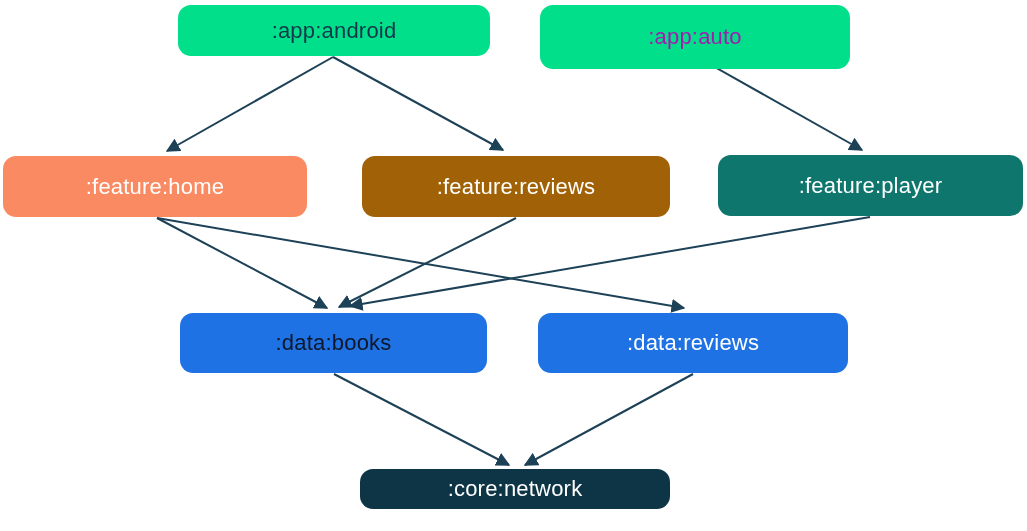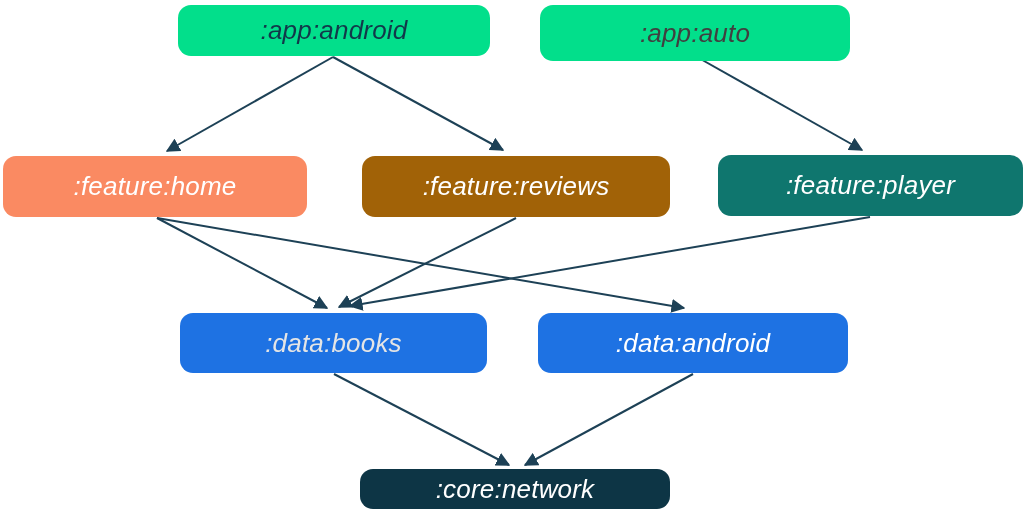--- a/index.html
+++ b/index.html
@@ -23,25 +23,24 @@
     height: 531px;
     pointer-events: none;
   }
   .node {
     position: absolute;
     box-sizing: border-box;
     border-radius: 13px;
     display: flex;
     align-items: center;
     justify-content: center;
-    font-size: 26px;
+    font-size: 22px;
     font-weight: 400;
     letter-spacing: 0.2px;
     white-space: nowrap;
-    font-style: italic;
   }
 </style>
 </head>
 <body>
 
 <div class="stage">
   <svg class="edges-layer" width="1027" height="531" viewBox="0 0 1027 531" xmlns="http://www.w3.org/2000/svg">
       <defs>
         <marker id="arrowhead" viewBox="0 0 10 10" refX="9" refY="5" markerWidth="7" markerHeight="7" orient="auto-start-reverse">
           <path d="M0,0 L10,5 L0,10 z" fill="#1d4156"></path>
@@ -52,20 +51,20 @@
       <line x1="697" y1="57" x2="862" y2="150" stroke="#1d4156" stroke-width="2" marker-end="url(#arrowhead)"></line>
       <line x1="157" y1="218" x2="327" y2="308" stroke="#1d4156" stroke-width="2" marker-end="url(#arrowhead)"></line>
       <line x1="157" y1="218" x2="684" y2="308" stroke="#1d4156" stroke-width="2" marker-end="url(#arrowhead)"></line>
       <line x1="516" y1="218" x2="339" y2="307" stroke="#1d4156" stroke-width="2" marker-end="url(#arrowhead)"></line>
       <line x1="870" y1="217" x2="350" y2="306" stroke="#1d4156" stroke-width="2" marker-end="url(#arrowhead)"></line>
       <line x1="334" y1="374" x2="509" y2="465" stroke="#1d4156" stroke-width="2" marker-end="url(#arrowhead)"></line>
       <line x1="693" y1="374" x2="525" y2="465" stroke="#1d4156" stroke-width="2" marker-end="url(#arrowhead)"></line>
     </svg>
 
 <div class="node" style="left: 178px; top: 5px; width: 312px; height: 51px; background: rgb(2, 223, 139); color: rgb(18, 56, 74);">:app:android</div>
-    <div class="node" style="left: 540px; top: 5px; width: 310px; height: 56px; background: rgb(2, 223, 139); color: #404040;">:app:auto</div>
+    <div class="node" style="left: 540px; top: 5px; width: 310px; height: 64px; background: rgb(2, 223, 139); color: #a21caf;">:app:auto</div>
     <div class="node" style="left: 3px; top: 156px; width: 304px; height: 61px; background: rgb(250, 138, 98); color: rgb(255, 255, 255);">:feature:home</div>
     <div class="node" style="left: 362px; top: 156px; width: 308px; height: 61px; background: #a16207; color: rgb(255, 255, 255);">:feature:reviews</div>
     <div class="node" style="left: 718px; top: 155px; width: 305px; height: 61px; background: #0f766e; color: rgb(255, 255, 255);">:feature:player</div>
-    <div class="node" style="left: 180px; top: 313px; width: 307px; height: 60px; background: rgb(30, 114, 227); color: #e5e5e5;">:data:books</div>
-    <div class="node" style="left: 538px; top: 313px; width: 310px; height: 60px; background: rgb(30, 114, 227); color: rgb(255, 255, 255);">:data:android</div>
+    <div class="node" style="left: 180px; top: 313px; width: 307px; height: 60px; background: rgb(30, 114, 227); color: #0f172a;">:data:books</div>
+    <div class="node" style="left: 538px; top: 313px; width: 310px; height: 60px; background: rgb(30, 114, 227); color: rgb(255, 255, 255);">:data:reviews</div>
     <div class="node" style="left: 360px; top: 469px; width: 310px; height: 40px; background: rgb(13, 53, 69); color: rgb(255, 255, 255);">:core:network</div>
   </div>
 
 </body></html>

